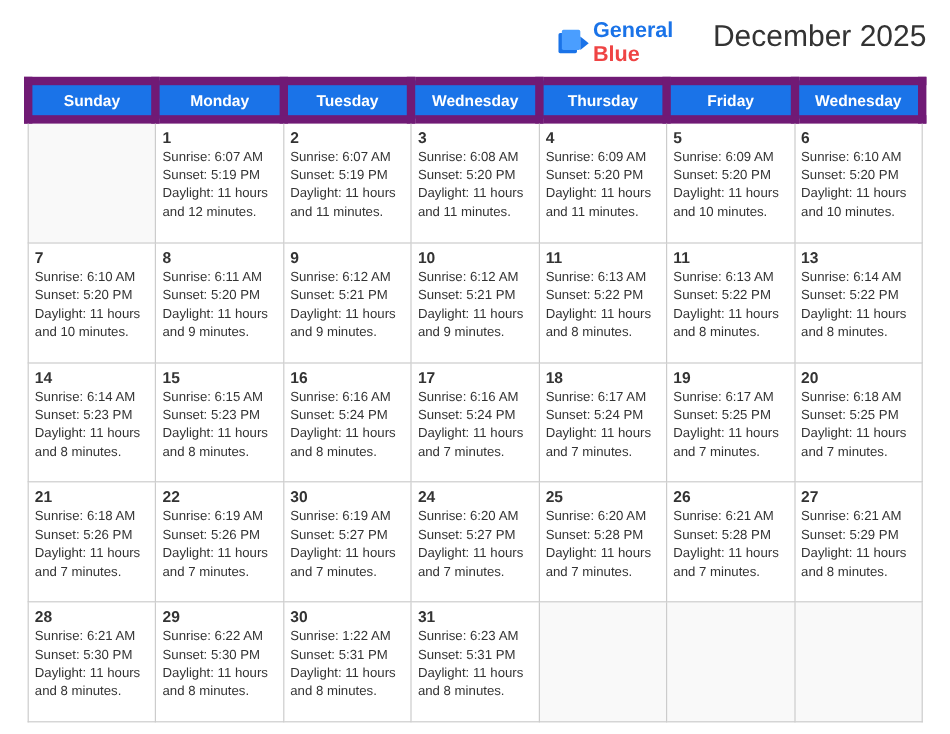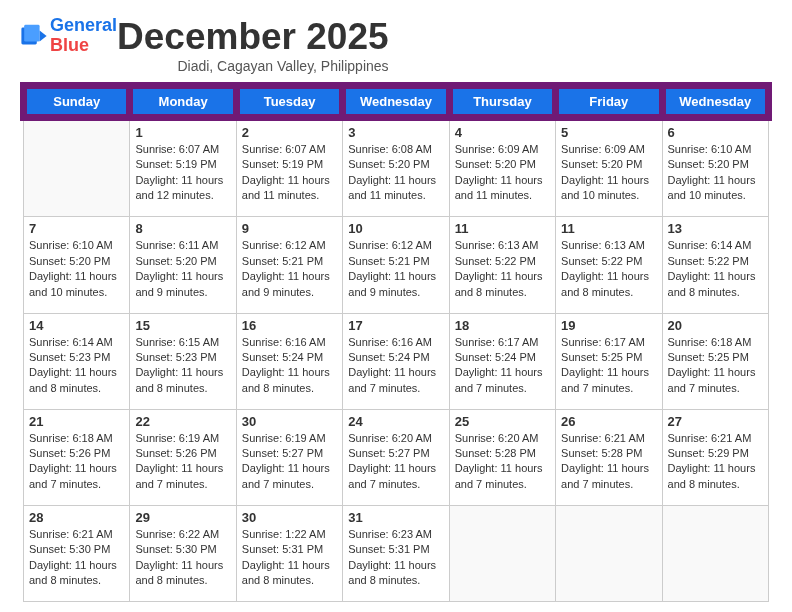--- a/index.html
+++ b/index.html
@@ -12,23 +12,24 @@
     }
     .page {
       width: 792px;
       height: 612px;
       padding: 16px 20px 10px 20px;
       display: flex;
       flex-direction: column;
     }
     .header {
       display: flex;
-      justify-content: flex-start;
+      justify-content: flex-end;
       align-items: flex-start;
       margin-bottom: 8px;
+      gap: 33px;
     }
     .logo {
       display: flex;
       align-items: center;
     }
     .logo-text {
       font-size: 18px;
       font-weight: bold;
       color: #333;
       line-height: 1.1;
@@ -36,22 +37,22 @@
     .logo-text span { color: #1a73e8; }
     .logo-icon {
       width: 28px;
       height: 28px;
       margin-right: 2px;
     }
     .title-block {
       text-align: right;
     }
     .main-title {
-      font-size: 37px;
-      font-weight: bold;
+      font-size: 25px;
+      font-weight: normal;
       color: #333;
     }
     .subtitle {
       font-size: 14px;
       color: #555;
     }
     .calendar {
       flex: 1;
       border: 1px solid #ccc;
       border-collapse: collapse;
@@ -103,21 +104,20 @@
         <rect x="6" y="4" width="22" height="24" rx="2" fill="#4a9eff"></rect>
         <polygon points="28,12 38,20 28,28" fill="#1a73e8"></polygon>
       </svg>
       <div class="logo-text">
         <span>General</span><br>
         <span style="color:#ef4444;">Blue</span>
       </div>
     </div>
     <div class="title-block">
       <div class="main-title">December 2025</div>
-      <div class="subtitle">Diadi, Cagayan Valley, Philippines</div>
     </div>
   </div>
 
   <table class="calendar">
     <thead>
       <tr>
       <th>Sunday</th>
           <th>Monday</th>
           <th>Tuesday</th>
           <th>Wednesday</th>

